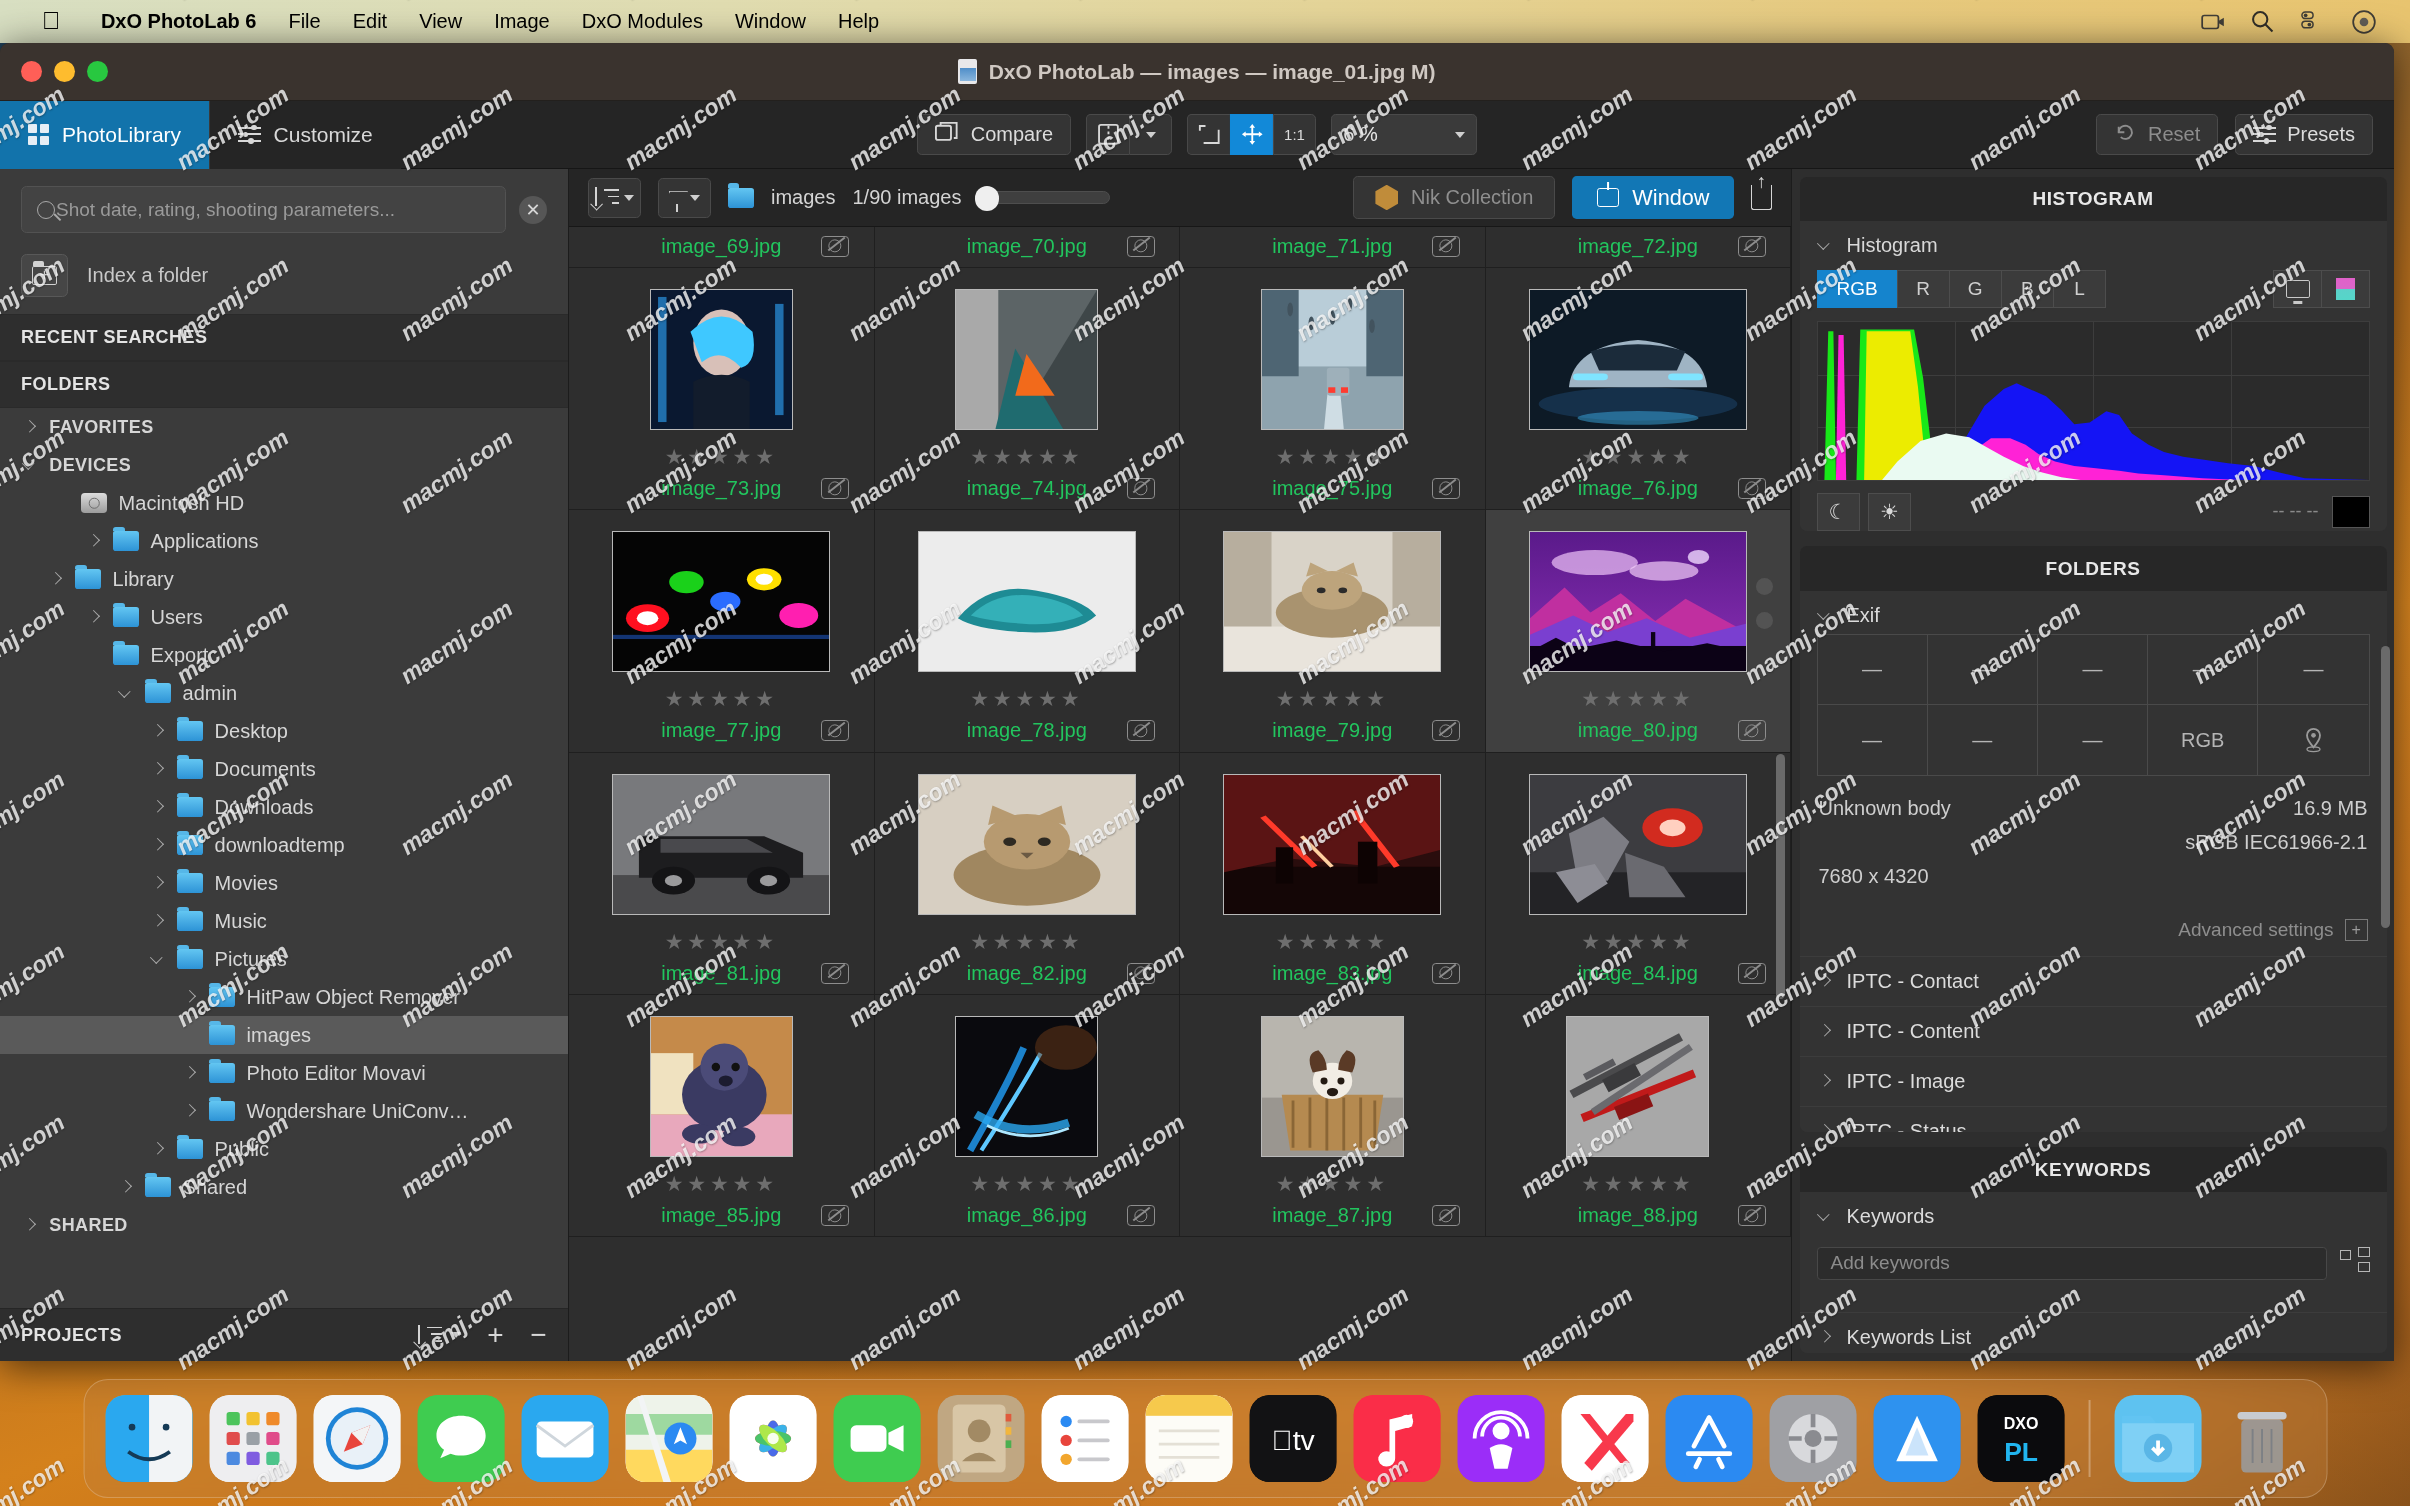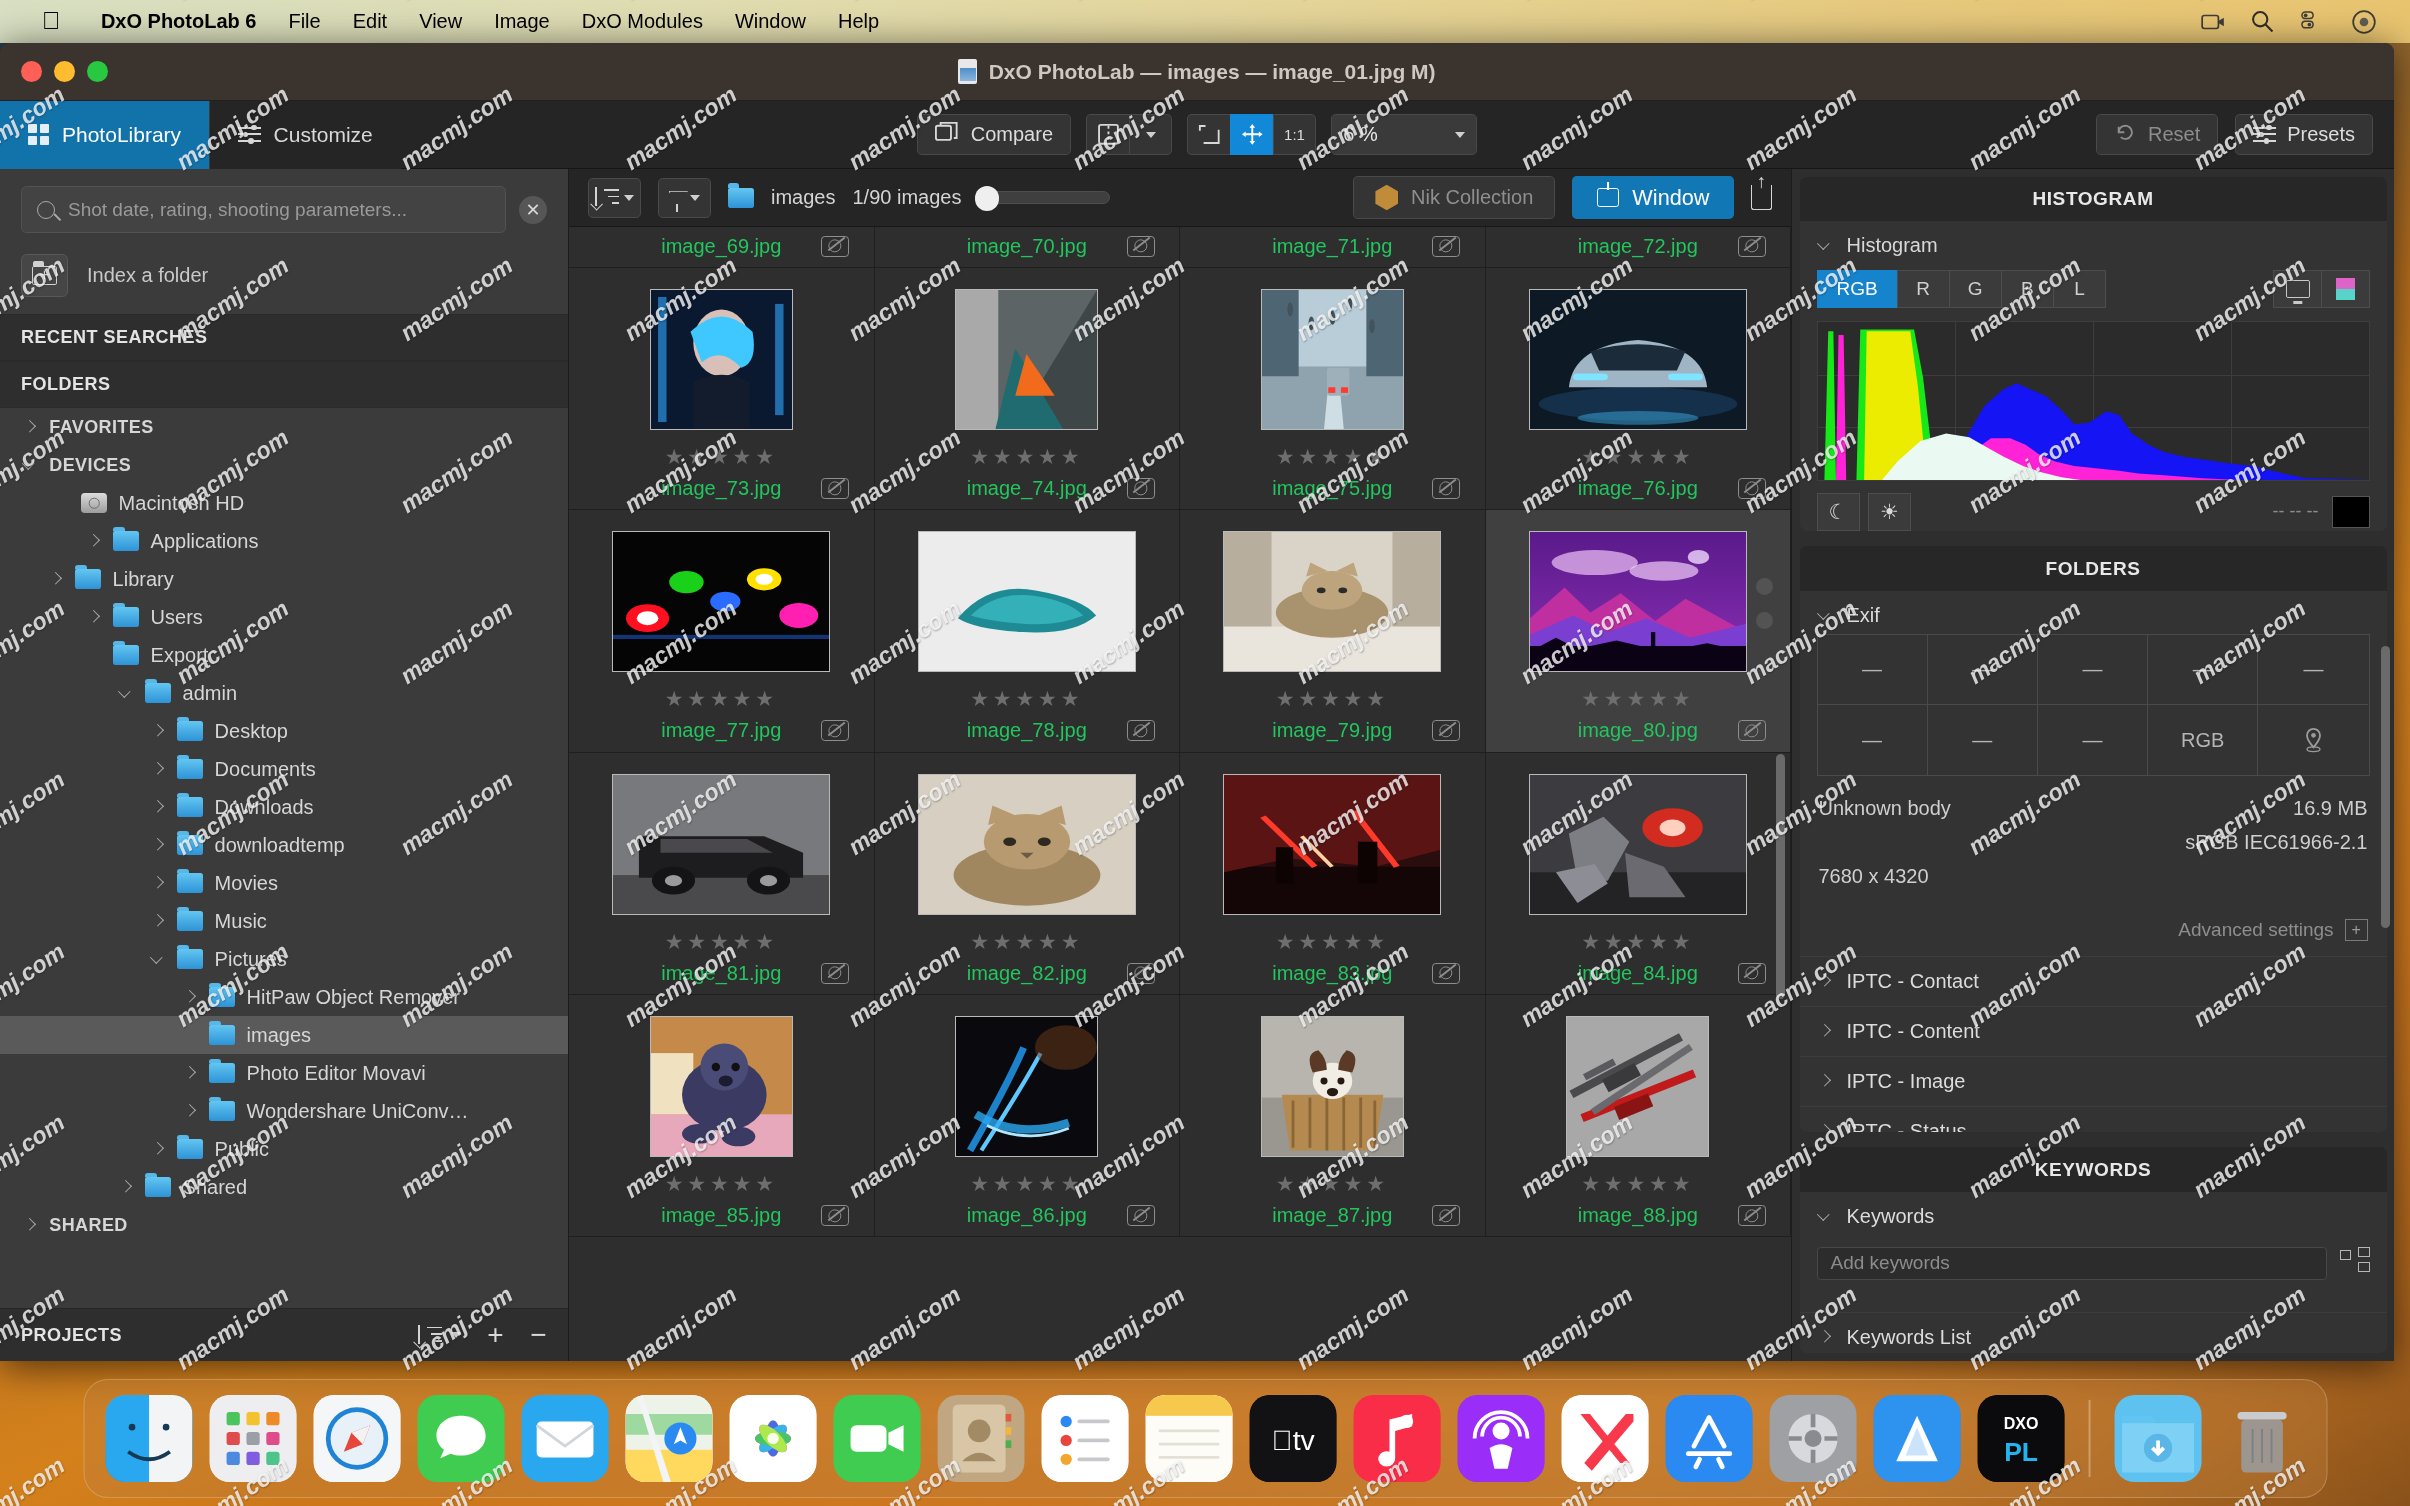--- a/index.html
+++ b/index.html
@@ -129,21 +129,21 @@
   .body-row { display: flex; height: calc(1318px - 58px - 68px); }
 
   
   .sidebar {
     width: 569px; background: #3b3b3b; display: flex; flex-direction: column;
     border-right: 0.9px solid #1c1c1c;
   }
   .search-wrap { padding: 17px 21px 11.3px 21px; display: flex; align-items: center; gap: 13px; }
   .search-box {
     flex: 1; height: 47px; background: #434343; border: 0.9px solid #525252;
-    border-radius: 5.6px; display: flex; align-items: center; gap: 13px; padding: 0 15px;
+    border-radius: 5.6px; display: flex; align-items: center; gap: 1px; padding: 0 15px;
     color: #9a9a9a; font-size: 19px;
   }
   .mag { width: 18px; height: 18px; border: 1.9px solid #a8a8a8; border-radius: 50%; position: relative; flex: none; }
   .mag::after { content: ""; position: absolute; width: 8.5px; height: 1.9px; background: #a8a8a8;
                 transform: rotate(45deg); right: -7.5px; bottom: 0px; }
   .x-circle {
     width: 28px; height: 28px; border-radius: 50%; background: #565656;
     color: #d6d6d6; display: flex; align-items: center; justify-content: center;
     font-size: 18px; flex: none;
   }

